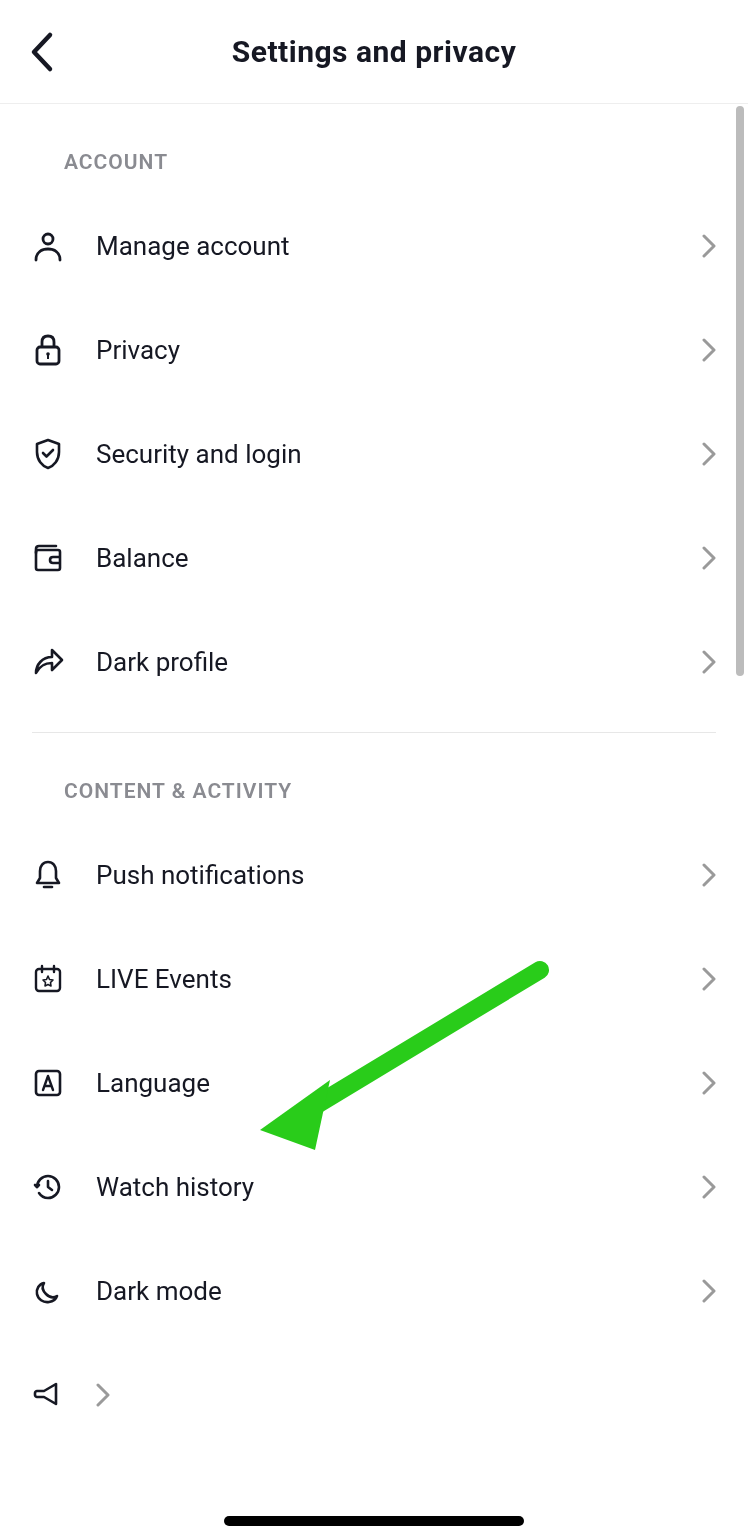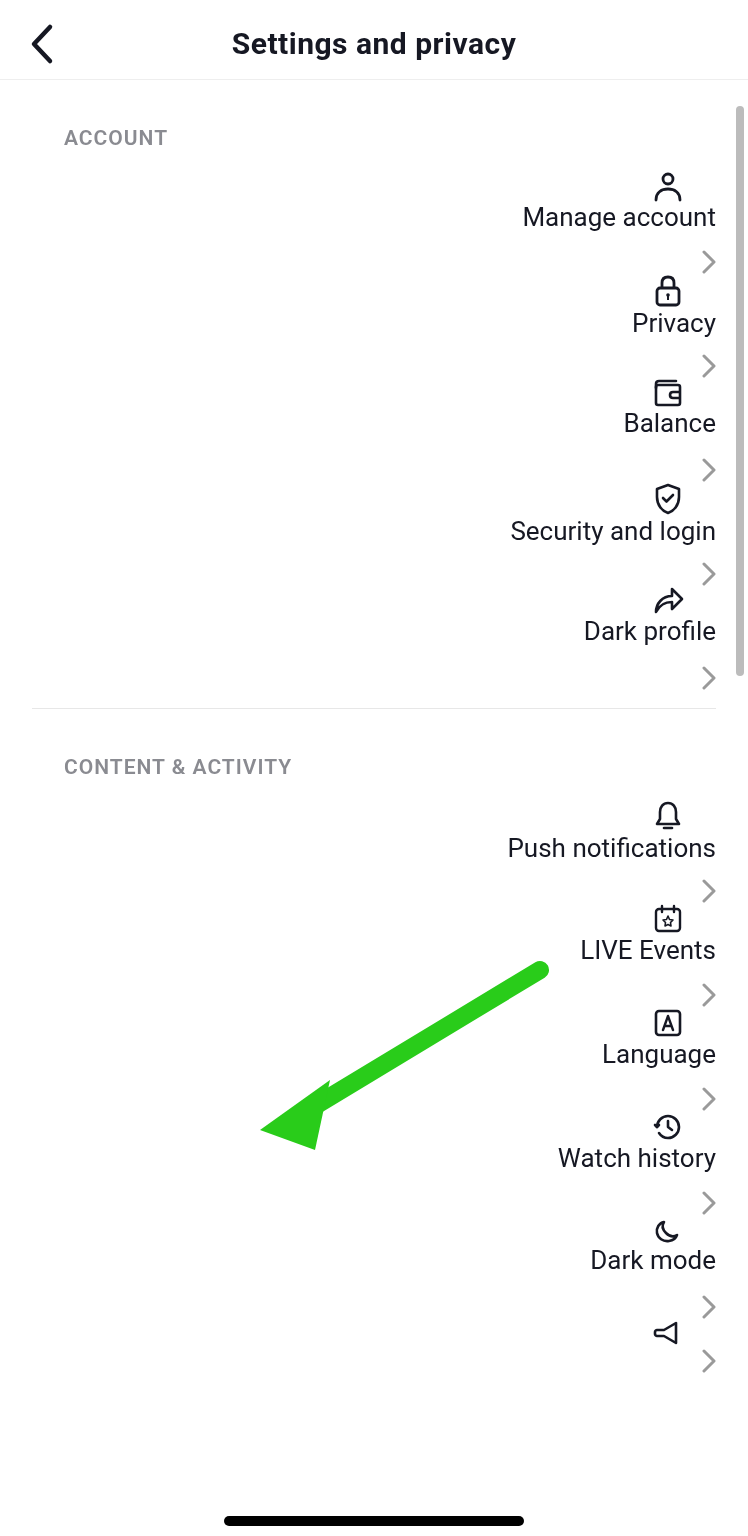--- a/index.html
+++ b/index.html
@@ -13,24 +13,23 @@
       color: #161823;
       width: 748px;
       height: 1536px;
       overflow: hidden;
       position: relative;
     }
     .header {
       display: flex;
       align-items: center;
       padding: 0 16px;
-      height: 72px;
+      height: 104px;
       border-bottom: 1px solid #eee;
       position: relative;
-      margin-top: 8px;
     }
     .back-btn {
       position: absolute;
       left: 28px;
       top: 50%;
       transform: translateY(-50%);
       display: flex;
       align-items: center;
       justify-content: center;
       cursor: pointer;
@@ -53,24 +52,23 @@
       font-weight: 600;
       color: #8A8B91;
       letter-spacing: 1px;
       margin-top: 46px;
       margin-bottom: 20px;
       text-transform: uppercase;
       margin-left: 32px;
     }
     .row {
       display: flex;
-      align-items: flex-end;
+      align-items: center;
       height: 104px;
       cursor: pointer;
-      flex-direction: column;
     }
     .row .icon-slot {
       width: 64px;
       display: flex;
       align-items: center;
       justify-content: flex-start;
     }
     .row .label {
       font-size: 26px;
       font-weight: 400;
@@ -156,42 +154,42 @@
     <div class="label">Privacy</div>
     <div class="chevron">
       <svg width="14" height="24" viewBox="0 0 14 24" fill="none">
           <path d="M2 2 L12 12 L2 22" stroke="#9a9a9a" stroke-width="3" stroke-linecap="round" stroke-linejoin="round"></path>
         </svg>
     </div>
   </div>
 
   <div class="row">
     <div class="icon-slot">
+      <svg width="32" height="34" viewBox="0 0 32 34" fill="none">
+        <path d="M16 3 L27 7 V15 C27 23 22 29 16 31 C10 29 5 23 5 15 V7 Z" stroke="#161823" stroke-width="2.6" stroke-linejoin="round"></path>
+        <path d="M11 16 L14.5 19.5 L21 13" stroke="#161823" stroke-width="2.6" stroke-linecap="round" stroke-linejoin="round"></path>
+      </svg>
+    </div>
+    <div class="label">Security and login</div>
+    <div class="chevron">
+      <svg width="14" height="24" viewBox="0 0 14 24" fill="none">
+          <path d="M2 2 L12 12 L2 22" stroke="#9a9a9a" stroke-width="3" stroke-linecap="round" stroke-linejoin="round"></path>
+        </svg>
+    </div>
+  </div>
+
+  <div class="row">
+    <div class="icon-slot">
       <svg width="32" height="30" viewBox="0 0 32 30" fill="none">
         <rect x="4" y="7" width="24" height="20" rx="2" stroke="#161823" stroke-width="2.6"></rect>
         <path d="M4 10 L4 6 C4 4 5 3 7 3 L24 3" stroke="#161823" stroke-width="2.6" stroke-linecap="round"></path>
         <path d="M28 14 H21 C19 14 18 15 18 17 C18 19 19 20 21 20 H28" stroke="#161823" stroke-width="2.6"></path>
       </svg>
     </div>
     <div class="label">Balance</div>
-    <div class="chevron">
-      <svg width="14" height="24" viewBox="0 0 14 24" fill="none">
-          <path d="M2 2 L12 12 L2 22" stroke="#9a9a9a" stroke-width="3" stroke-linecap="round" stroke-linejoin="round"></path>
-        </svg>
-    </div>
-  </div>
-
-  <div class="row">
-    <div class="icon-slot">
-      <svg width="32" height="34" viewBox="0 0 32 34" fill="none">
-        <path d="M16 3 L27 7 V15 C27 23 22 29 16 31 C10 29 5 23 5 15 V7 Z" stroke="#161823" stroke-width="2.6" stroke-linejoin="round"></path>
-        <path d="M11 16 L14.5 19.5 L21 13" stroke="#161823" stroke-width="2.6" stroke-linecap="round" stroke-linejoin="round"></path>
-      </svg>
-    </div>
-    <div class="label">Security and login</div>
     <div class="chevron">
       <svg width="14" height="24" viewBox="0 0 14 24" fill="none">
           <path d="M2 2 L12 12 L2 22" stroke="#9a9a9a" stroke-width="3" stroke-linecap="round" stroke-linejoin="round"></path>
         </svg>
     </div>
   </div>
 
 
   <div class="row">
     <div class="icon-slot">

